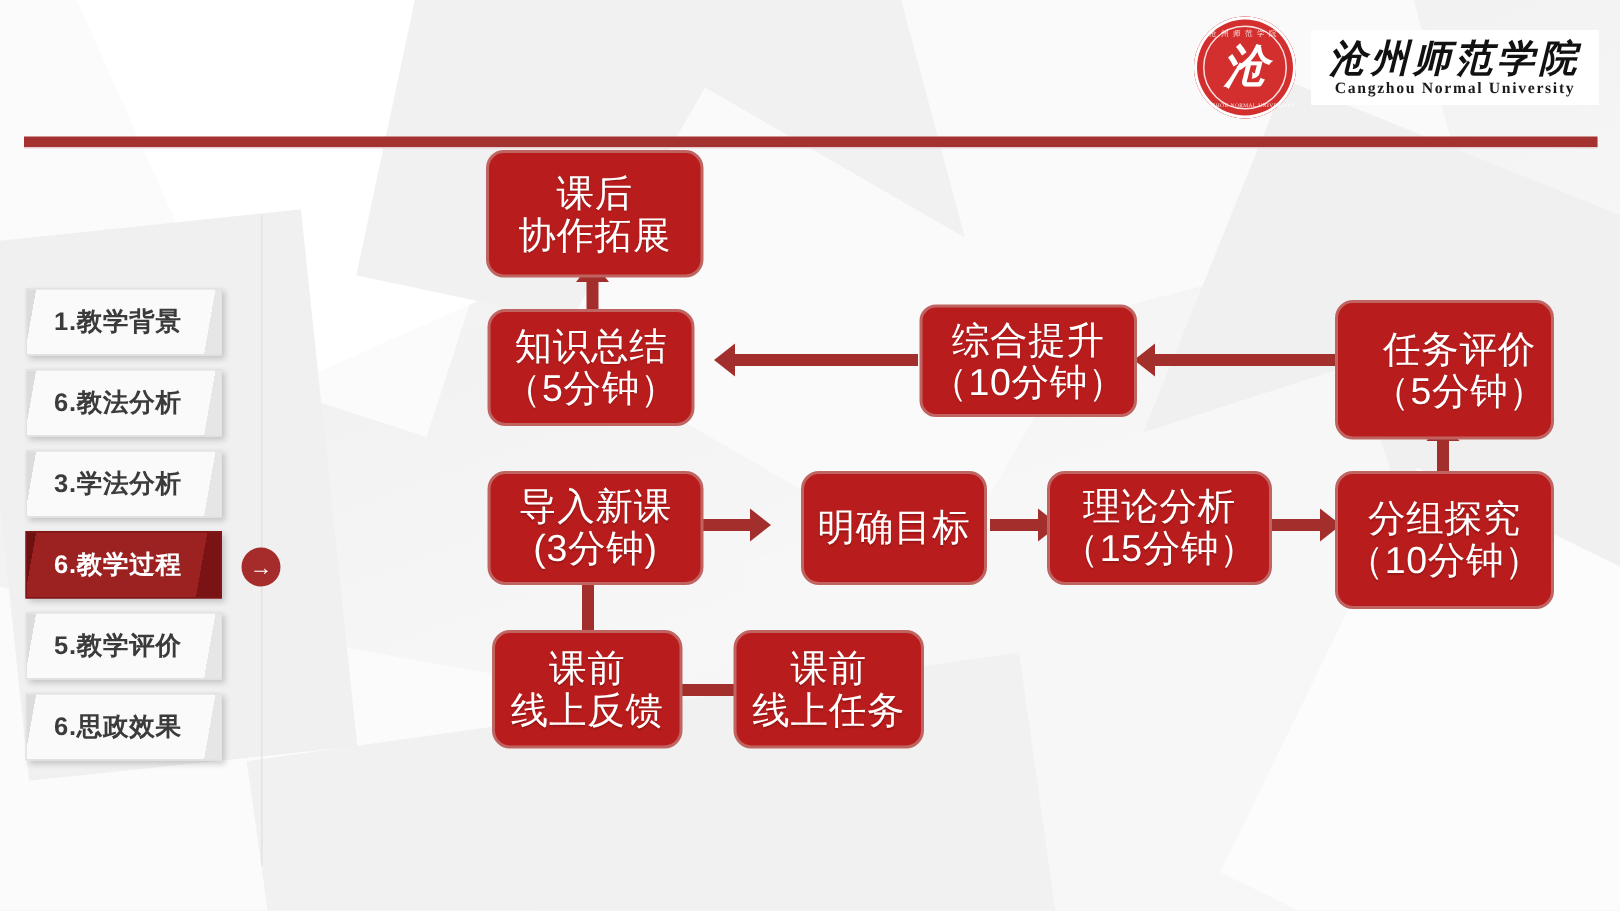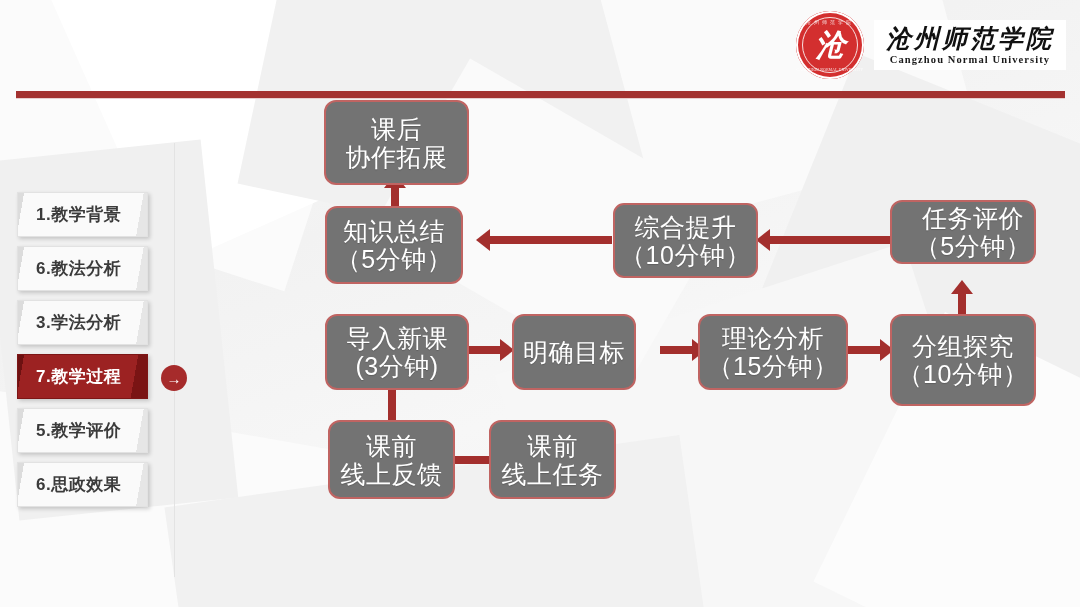--- a/index.html
+++ b/index.html
@@ -201,21 +201,21 @@
     color: #fff;
     font-size: 15px;
     line-height: 1;
   }
 
   
   .flow { position: absolute; inset: 0; }
 
   .node {
     position: absolute;
-    background: #737373;
+    background: #b91c1c;
     border: 2px solid #c06462;
     border-radius: 12px;
     color: #ffffff;
     display: flex;
     flex-direction: column;
     align-items: center;
     justify-content: center;
     text-align: center;
     font-size: 25px;
     line-height: 1.12;
@@ -279,21 +279,21 @@
     <div class="wordmark">
       <div class="wordmark-cn">沧州师范学院</div>
       <div class="wordmark-en">Cangzhou Normal University</div>
     </div>
   </div>
 
   <div class="sidebar">
     <div class="nav-item">1.教学背景</div>
     <div class="nav-item">6.教法分析</div>
     <div class="nav-item">3.学法分析</div>
-    <div class="nav-item active">7.教学过程</div>
+    <div class="nav-item active">6.教学过程</div>
     <div class="nav-item">5.教学评价</div>
     <div class="nav-item">6.思政效果</div>
   </div>
 
   <div class="rail"></div>
   <div class="rail-dot">→</div>
 
   <div class="flow">
 
     <div class="arrow" style="left:452px; top:456px; width:42px; height:8px;"></div>
@@ -331,31 +331,31 @@
     <div class="node" style="left:325px; top:206px; width:138px; height:78px;">
       <span>知识总结</span>
       <span class="l2">（5分钟）</span>
     </div>
 
     <div class="node" style="left:613px; top:203px; width:145px; height:75px;border-radius:11px;">
       <span>综合提升</span>
       <span class="l2">（10分钟）</span>
     </div>
 
-    <div class="node" style="left:890px; top:200px; width:146px; height:64px;padding-left:20px;">
+    <div class="node" style="left:890px; top:200px; width:146px; height:93px;padding-left:20px;">
       <span>任务评价</span>
       <span class="l2">（5分钟）</span>
     </div>
 
     <div class="node" style="left:325px; top:314px; width:144px; height:76px;">
       <span>导入新课</span>
       <span class="l2">(3分钟)</span>
     </div>
 
-    <div class="node" style="left:512px; top:314px; width:124px; height:76px;">
+    <div class="node" style="left:534px; top:314px; width:124px; height:76px;">
       <span>明确目标</span>
     </div>
 
     <div class="node" style="left:698px; top:314px; width:150px; height:76px;">
       <span>理论分析</span>
       <span class="l2">（15分钟）</span>
     </div>
 
     <div class="node" style="left:890px; top:314px; width:146px; height:92px;">
       <span>分组探究</span>

